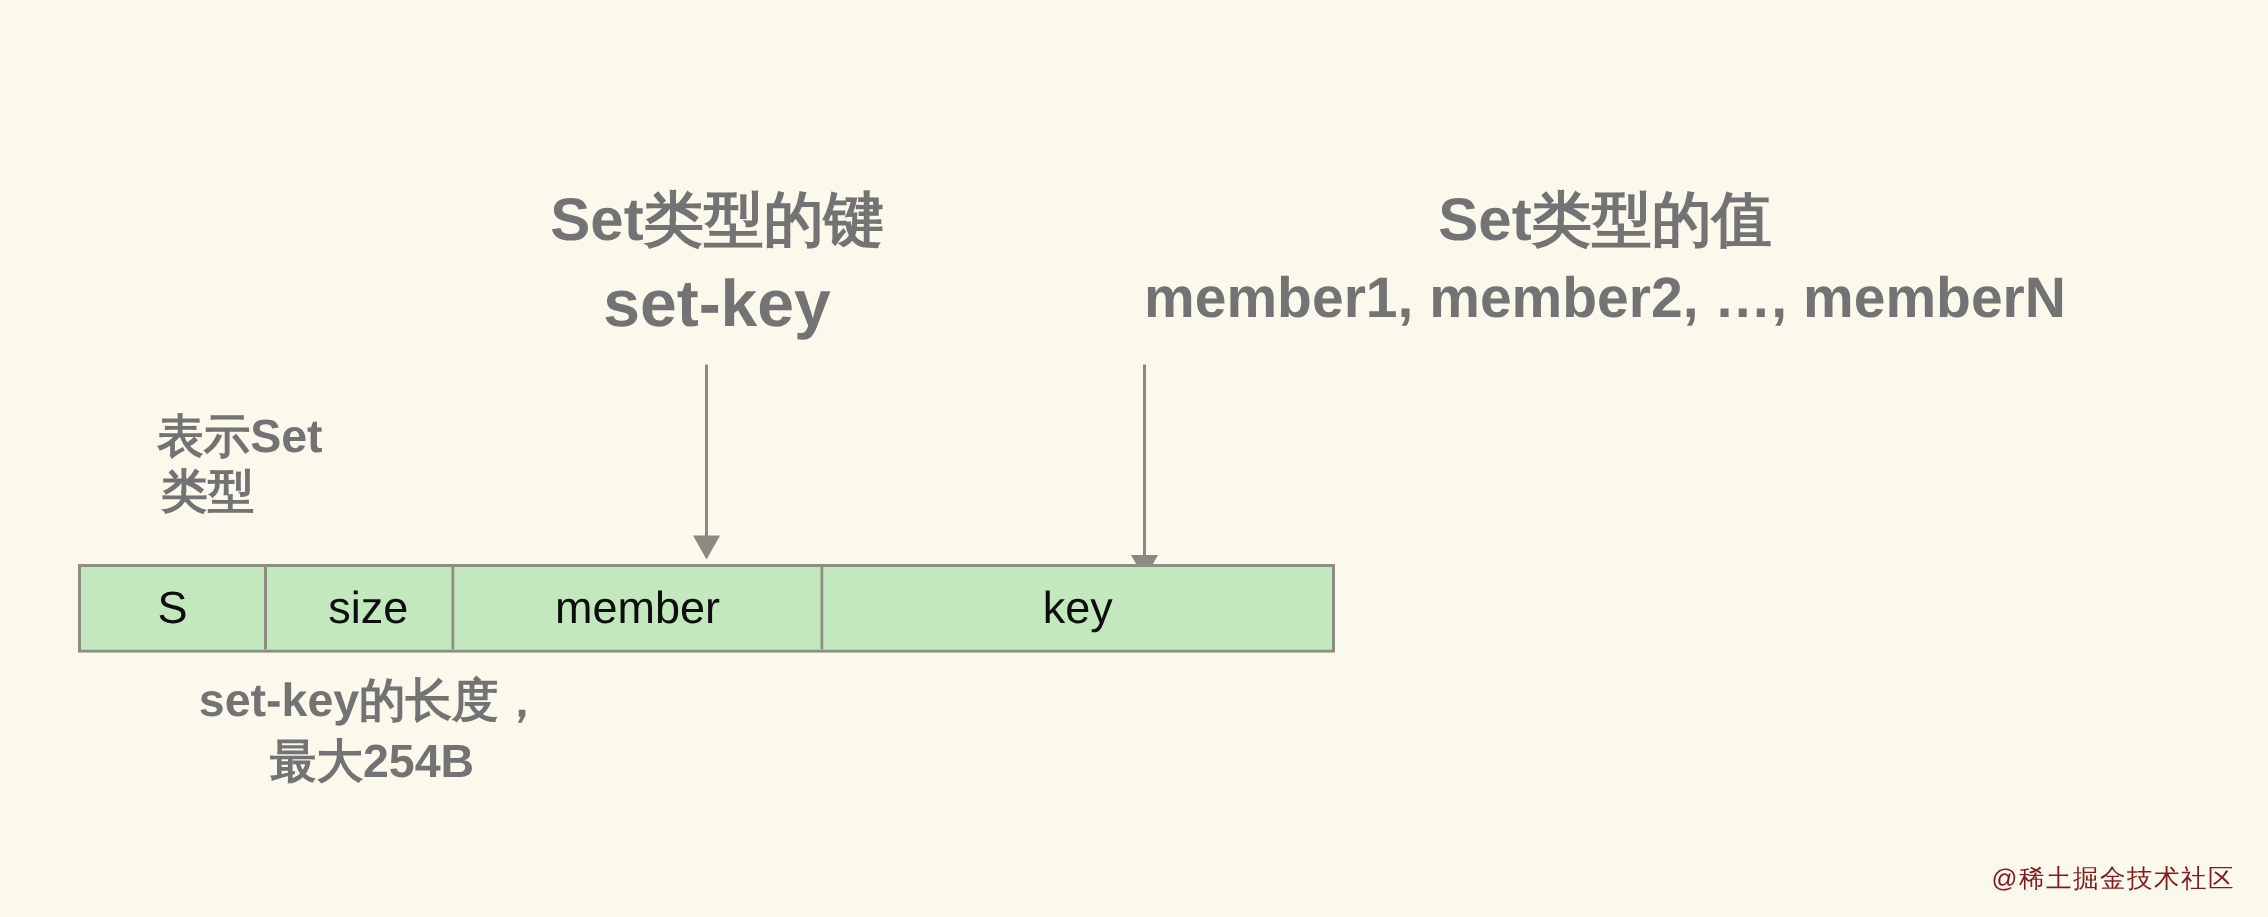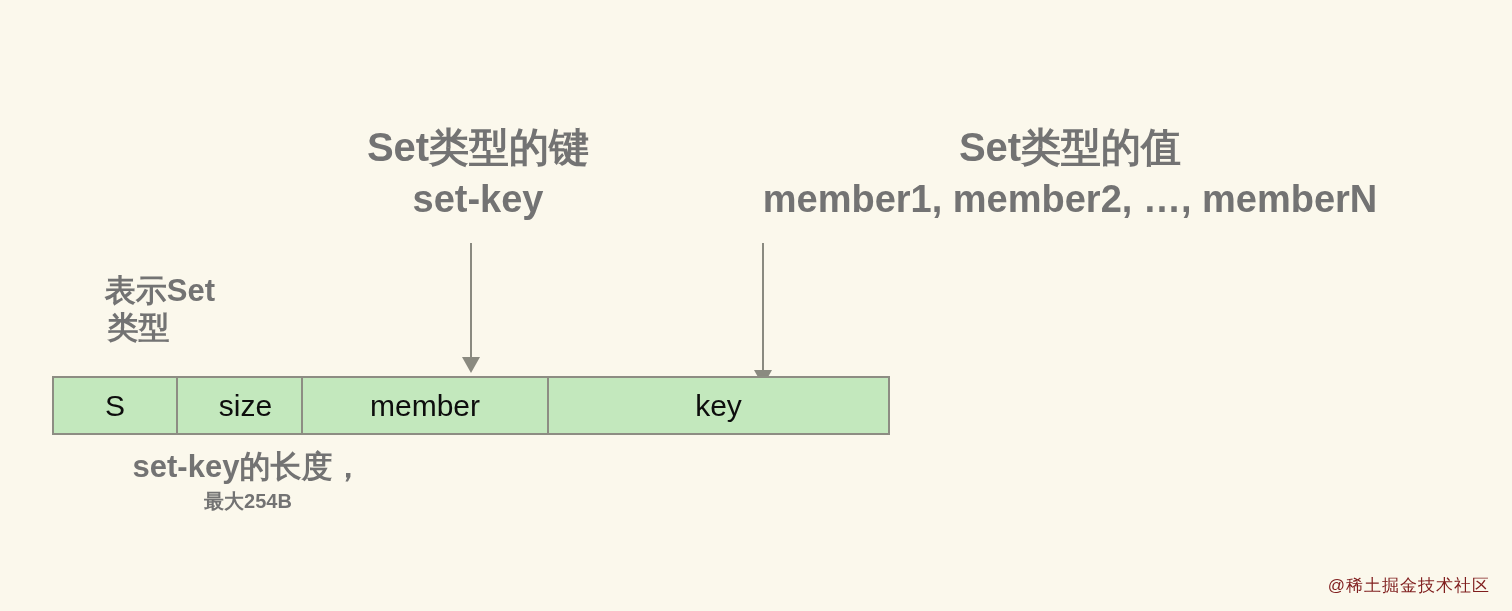--- a/index.html
+++ b/index.html
@@ -33,21 +33,21 @@
   }
   .annot .l1, .annot .l2 { display: block; }
 
   
   #key-annot {
     left: 338px;
     top: 124px;
     width: 280px;
   }
   #key-annot .l1 { font-size: 40px; }
-  #key-annot .l2 { font-size: 38px; margin-top: 6px; }
+  #key-annot .l2 { font-size: 44px; margin-top: 6px; }
 
   
   #value-annot {
     left: 670px;
     top: 124px;
     width: 800px;
   }
   #value-annot .l1 { font-size: 40px; text-align: center; }
   #value-annot .l2 { font-size: 38px; margin-top: 6px; }
 
@@ -62,21 +62,21 @@
   #type-annot .l2 { font-size: 31px; text-align: center; padding-left: 22px; }
 
   
   #size-annot {
     left: 78px;
     top: 448px;
     width: 340px;
     line-height: 1.2;
   }
   #size-annot .l1 { font-size: 31px; }
-  #size-annot .l2 { font-size: 20px; margin-top: 4px; }
+  #size-annot .l2 { font-size: 31px; margin-top: 4px; }
 
   
   .arrow { position: absolute; }
   .arrow .shaft {
     position: absolute;
     width: 2px;
     background: #8a8a80;
     left: 0;
     top: 0;
   }

